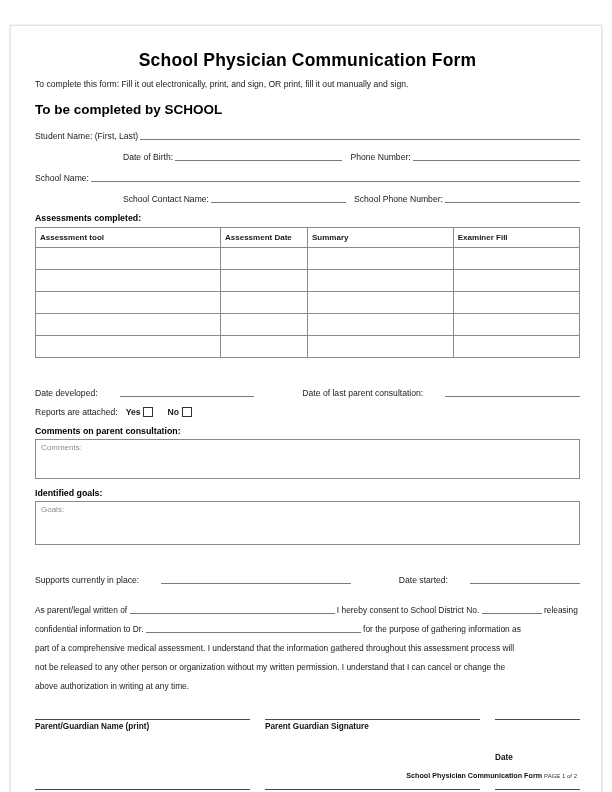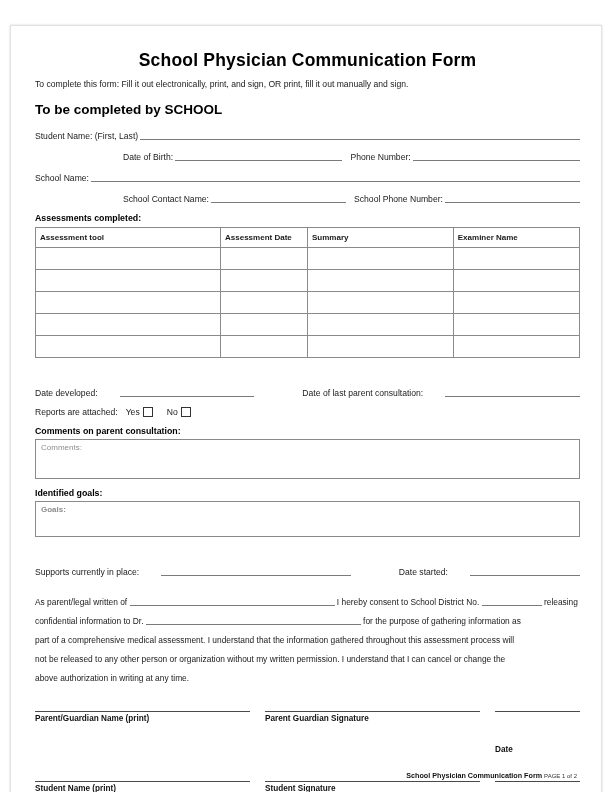--- a/index.html
+++ b/index.html
@@ -112,38 +112,38 @@
   .mt10 { margin-top: 28px; gap: 20px; }
 
   .checkbox {
     display: inline-block;
     width: 8px;
     height: 8px;
     border: 1px solid #333;
     margin: 0 4px 0 3px;
     vertical-align: -1px;
   }
-  .bold { font-weight: normal; }
+  .bold { font-weight: bold; }
 
   .block-label {
     font-size: 8.8px;
     font-weight: bold;
     margin: 9px 0 3px 0;
     color: #000;
   }
   .textbox {
     border: 1px solid #8a8a8a;
     width: 100%;
     box-sizing: border-box;
     padding: 3px 5px;
     font-size: 8px;
     color: #8d8d8d;
   }
   .textbox.comments { height: 40px; }
-  .textbox.goals { height: 36px; font-weight: bold; }
+  .textbox.goals { height: 44px; }
 
   .consent {
     font-size: 8.4px;
     color: #1a1a1a;
     line-height: 2.25;
     margin-top: 16px;
   }
   .consent .inline-rule {
     display: inline-block;
     border-bottom: 1px solid #7a7a7a;
@@ -237,21 +237,21 @@
       </div>
 
       <div class="assess-label">Assessments completed:</div>
 
       <table class="assessments">
         <thead>
           <tr>
             <th class="col-tool">Assessment tool</th>
             <th class="col-date">Assessment Date</th>
             <th class="col-sum">Summary</th>
-            <th class="col-exam">Examiner Name</th>
+            <th class="col-exam">Examiner Fill</th>
           </tr>
         </thead>
         <tbody>
           <tr>
             <td></td>
             <td></td>
             <td></td>
             <td></td>
           </tr>
           <tr>

